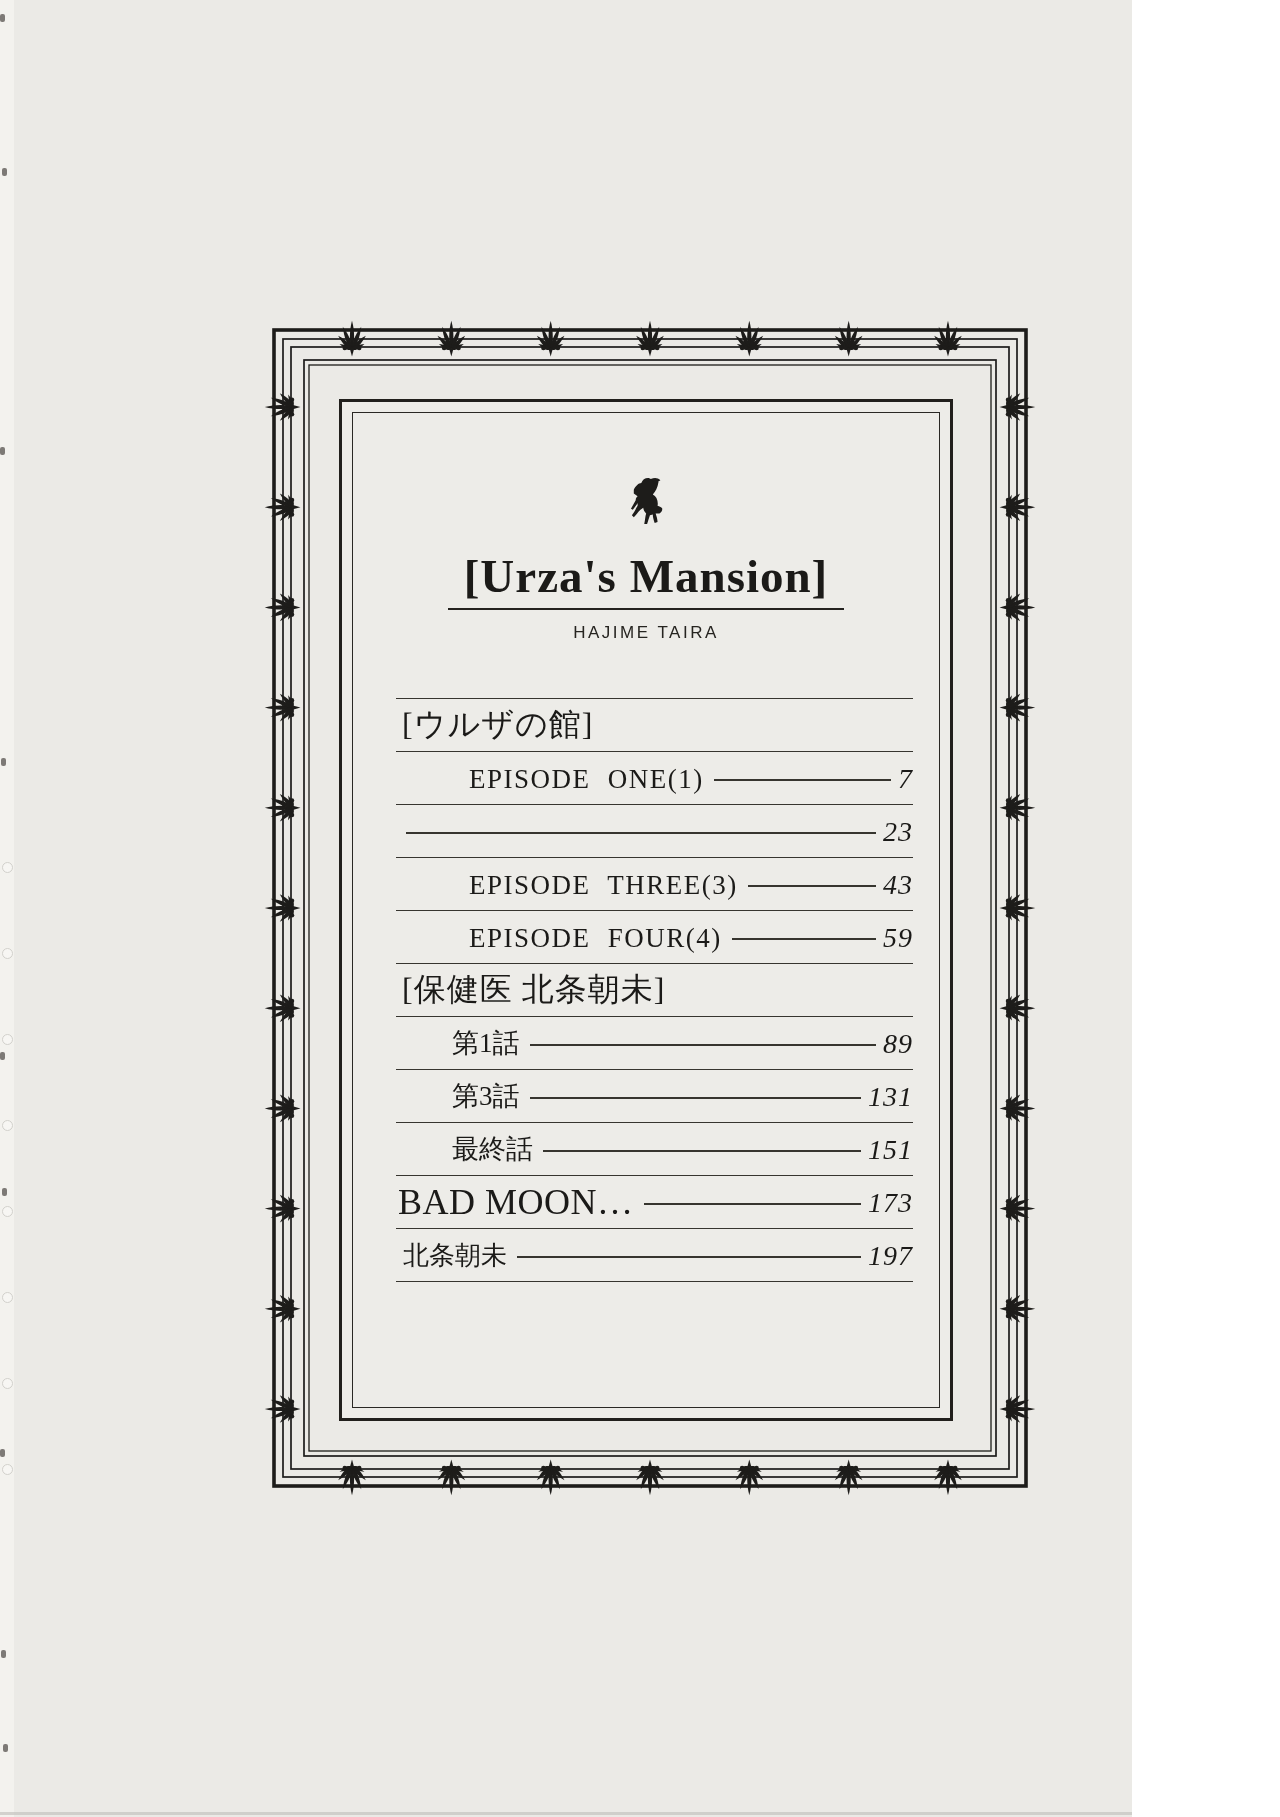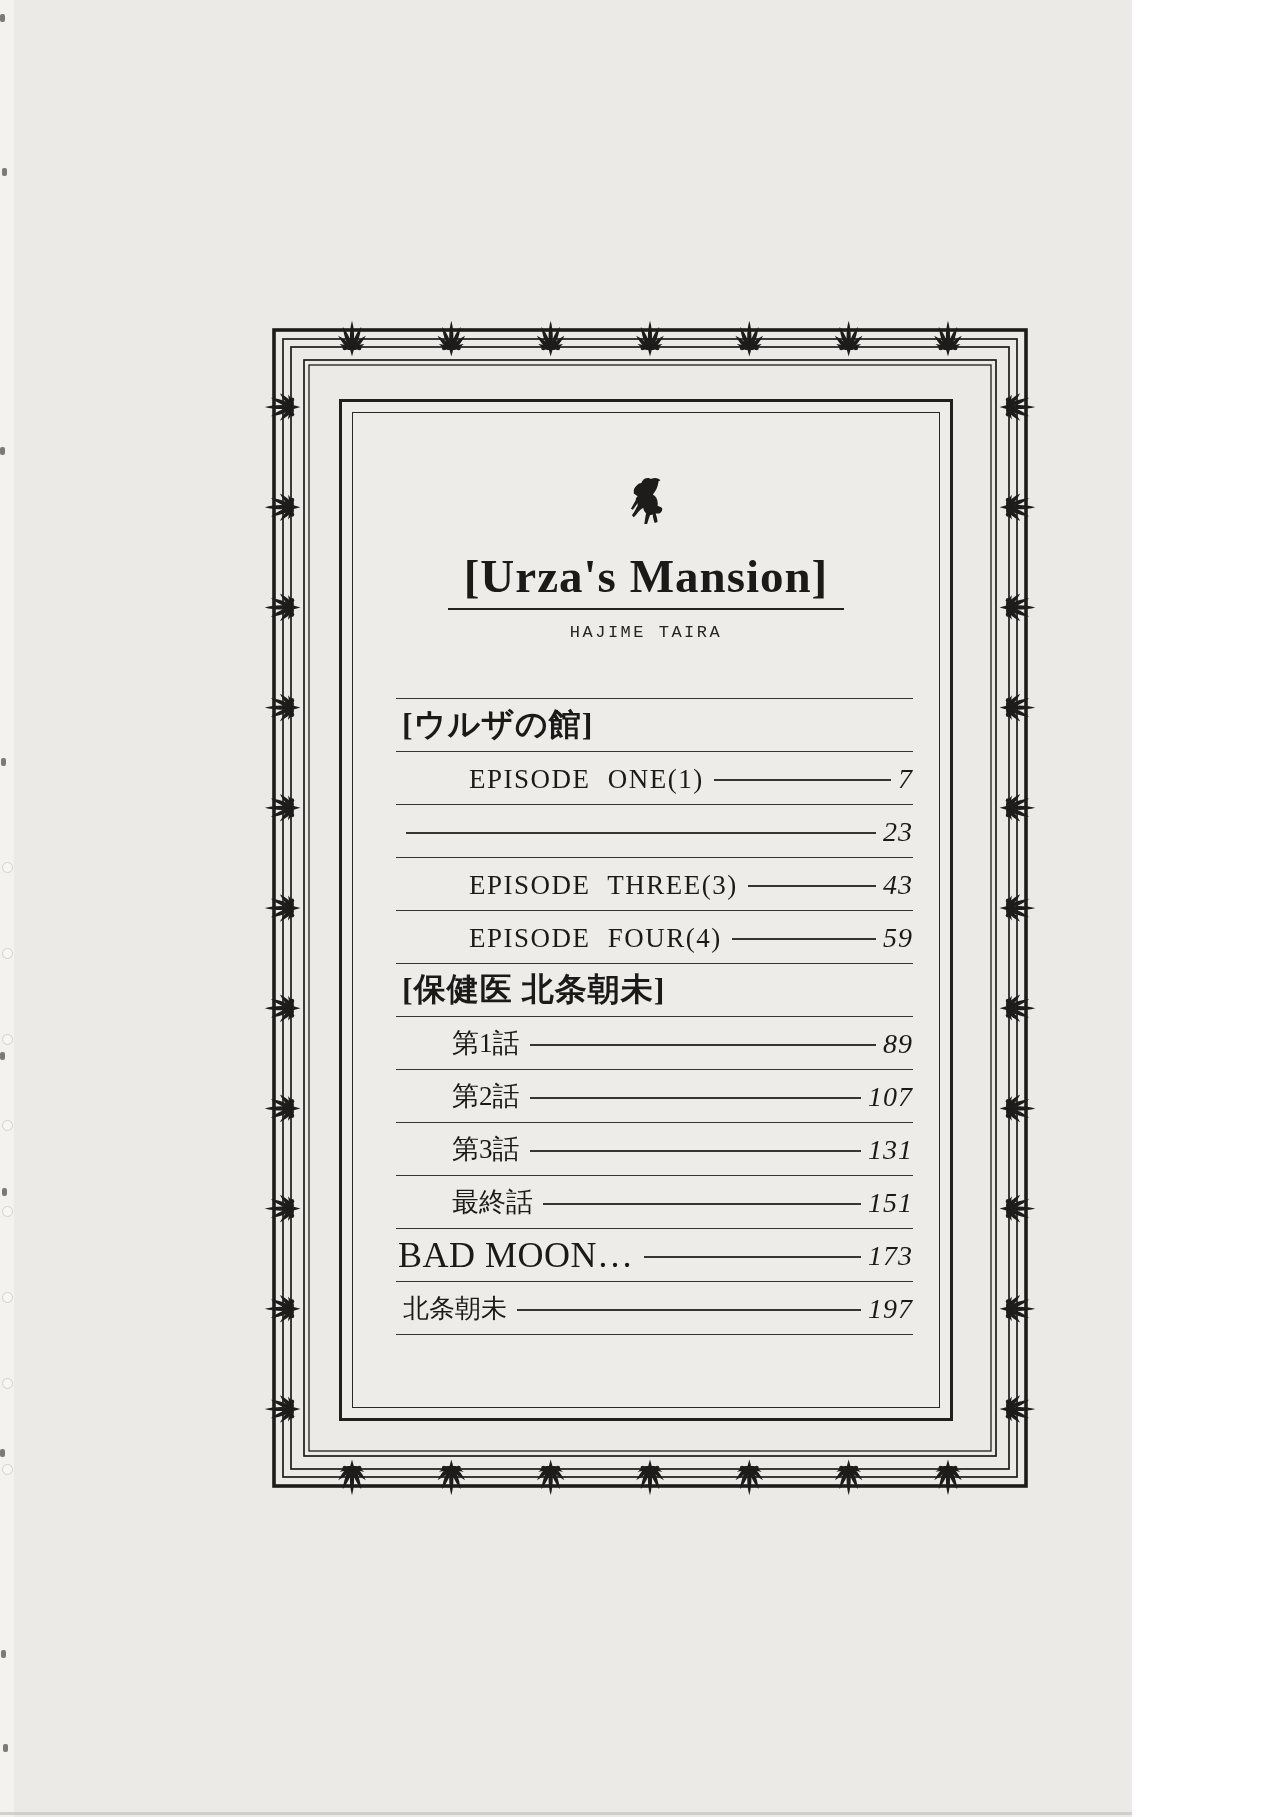--- a/index.html
+++ b/index.html
@@ -37,29 +37,29 @@
 
   .title-wrap{position:absolute;top:150px;left:0;right:0;text-align:center;}
   .title-inner{
     display:inline-block;
     font-size:47px;font-weight:bold;letter-spacing:1px;
     border-bottom:2.5px solid #24221f;
     padding:0 16px 7px 16px;line-height:1.05;
   }
   .author{
     position:absolute;top:221px;left:0;right:0;text-align:center;
-    font-family:Liberation Mono, monospace;
+    font-family:Liberation Sans, sans-serif;
     font-size:17px;letter-spacing:2.5px;color:#262420;
   }
 
   
   .toc{position:absolute;left:54px;top:296px;width:517px;border-top:1.8px solid var(--rule);}
   .row{height:53px;display:flex;align-items:center;border-bottom:1.8px solid var(--rule);box-sizing:border-box;}
   .row .label{white-space:pre;}
-  .row.section .label{font-weight:bold;font-size:32px;letter-spacing:1px;padding-left:6px;}
+  .row.section .label{font-weight:normal;font-size:32px;letter-spacing:1px;padding-left:6px;}
   .row.entry .pagenum{font-style:italic;font-size:28px;letter-spacing:1px;padding-top:2px;}
   .row.entry .leader{flex:1;border-top:2px solid var(--rule);margin:4px 7px 0 10px;}
   .row.entry.latin .label{font-size:27px;letter-spacing:1.5px;word-spacing:9px;padding-left:73px;padding-top:2px;}
   .row.entry.ja .label{font-size:27px;padding-left:56px;}
   .row.entry.big .label{font-weight:normal;font-size:36px;letter-spacing:.5px;padding-left:2px;}
   .row.entry.ja-small .label{font-size:26px;padding-left:7px;}
 </style>
 </head>
 <body>
 
@@ -192,25 +192,20 @@
         </div>
         <div class="row section">
           <span class="label">[保健医 北条朝未]</span>
         </div>
         <div class="row entry ja">
           <span class="label">第1話</span>
           <span class="leader"></span>
           <span class="pagenum">89</span>
         </div>
         <div class="row entry ja">
-          <span class="label">第2話</span>
-          <span class="leader"></span>
-          <span class="pagenum">107</span>
-        </div>
-        <div class="row entry ja">
           <span class="label">第3話</span>
           <span class="leader"></span>
           <span class="pagenum">131</span>
         </div>
         <div class="row entry ja">
           <span class="label">最終話</span>
           <span class="leader"></span>
           <span class="pagenum">151</span>
         </div>
         <div class="row entry big">

